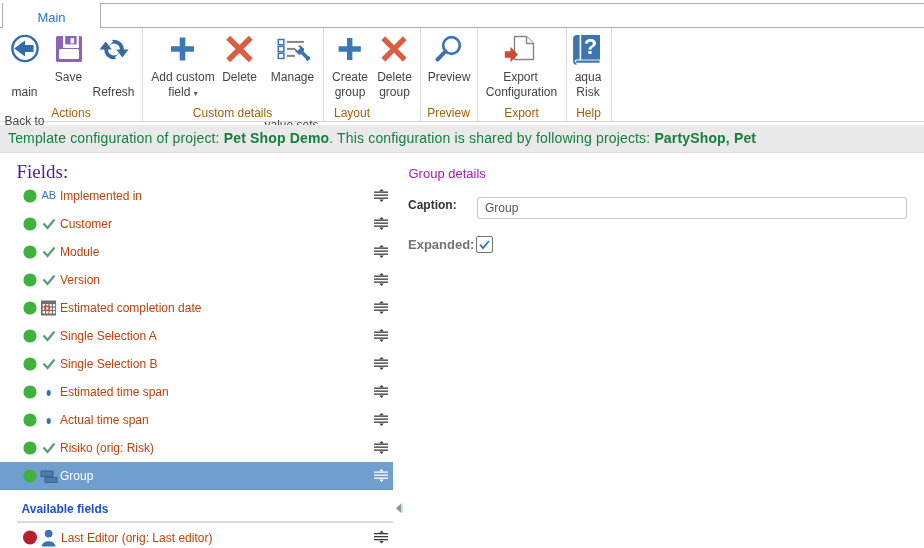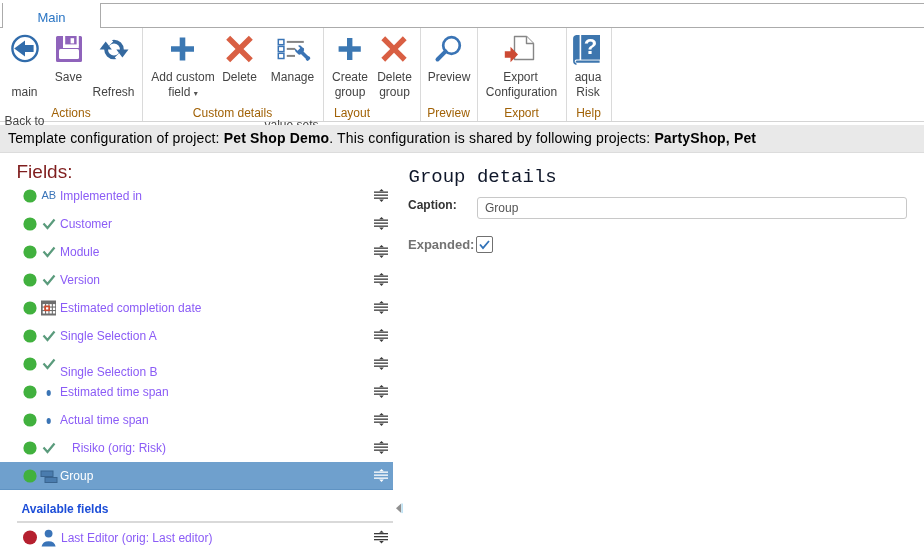--- a/index.html
+++ b/index.html
@@ -1,21 +1,21 @@
 <!DOCTYPE html>
 <html><head><meta charset="utf-8">
 <style>
   * { margin:0; padding:0; box-sizing:border-box; }
   html,body { width:924px; height:548px; background:#fff; overflow:hidden;
     font-family:"Liberation Sans", sans-serif; }
   .abs { position:absolute; }
   .lbl { position:absolute; font-size:12px; color:#444; white-space:nowrap; transform:translateX(-50%); }
   .gcap { position:absolute; font-size:12px; color:#a16207; white-space:nowrap; transform:translateX(-50%); top:106px; }
   .sep { position:absolute; top:28px; height:93px; width:1px; background:#dadada; }
-  .rowtxt { position:absolute; font-size:12px; color:#8b5cf6; white-space:nowrap; }
+  .rowtxt { position:absolute; font-size:12px; color:#c2410c; white-space:nowrap; }
 </style></head>
 <body>
 <div class="abs" style="left:0;top:0;width:924px;height:432px;">
 
   <div class="abs" style="left:2px;top:3px;width:922px;height:1px;background:#ababab;"></div>
   <div class="abs" style="left:2px;top:3px;width:99px;height:25px;background:#fff;border-left:1px solid #ababab;border-right:1px solid #ababab;"></div>
   <div class="abs" style="left:101px;top:27px;width:823px;height:1px;background:#ababab;"></div>
   <div class="abs" style="left:0px;top:27px;width:2px;height:1px;background:#ababab;"></div>
   <div class="abs" style="left:51.5px;top:9.5px;transform:translateX(-50%);font-size:13px;color:#2a75c4;">Main</div>
 
@@ -109,36 +109,36 @@
   <div class="lbl" style="left:588px;top:84.5px;">Risk</div>
 
   <div class="gcap" style="left:71px;">Actions</div>
   <div class="gcap" style="left:232.5px;">Custom details</div>
   <div class="gcap" style="left:352px;">Layout</div>
   <div class="gcap" style="left:448.5px;">Preview</div>
   <div class="gcap" style="left:521.5px;">Export</div>
   <div class="gcap" style="left:588.5px;">Help</div>
 
   <div class="abs" style="left:0;top:125px;width:924px;height:28px;background:#e9e9e9;border-bottom:1px solid #dcdcdc;"></div>
-  <div class="abs" style="left:8px;top:130px;font-size:14px;color:#000000;letter-spacing:0.16px;white-space:nowrap;">Template configuration of project: <b>Pet Shop Demo</b>. This configuration is shared by following projects: <b>PartyShop, Pet</b></div>
-
-  <div class="abs" style="left:16.5px;top:161px;font-size:19px;color:#7f1d1d;">Fields:</div>
+  <div class="abs" style="left:8px;top:130px;font-size:14px;color:#15803d;letter-spacing:0.16px;white-space:nowrap;">Template configuration of project: <b>Pet Shop Demo</b>. This configuration is shared by following projects: <b>PartyShop, Pet</b></div>
+
+  <div class="abs" style="left:16.5px;top:161px;font-size:19px;color:#4c1d95;font-family:Liberation Serif, serif;">Fields:</div>
 
   <div class="abs" style="left:0;top:462px;width:393px;height:28px;background:#6fa0cd;border-bottom:1px solid #5f93c3;"></div>
   <div id="rows">
       <div class="rowtxt" style="left: 60px; top: 189px;">Implemented in</div>
       <div class="rowtxt" style="left: 60px; top: 217px;">Customer</div>
       <div class="rowtxt" style="left: 60px; top: 245px;">Module</div>
       <div class="rowtxt" style="left: 60px; top: 273px;">Version</div>
       <div class="rowtxt" style="left: 60px; top: 301px; text-align: center;">Estimated completion date</div>
       <div class="rowtxt" style="left: 60px; top: 329px;">Single Selection A</div>
-      <div class="rowtxt" style="left: 60px; top: 357px; margin-top: 8px;">Single Selection B</div>
+      <div class="rowtxt" style="left: 60px; top: 357px;">Single Selection B</div>
       <div class="rowtxt" style="left: 60px; top: 385px;">Estimated time span</div>
       <div class="rowtxt" style="left: 60px; top: 413px;">Actual time span</div>
-      <div class="rowtxt" style="left: 72px; top: 441px;">Risiko (orig: Risk)</div>
+      <div class="rowtxt" style="left: 60px; top: 441px;">Risiko (orig: Risk)</div>
       <div class="rowtxt" style="left: 60px; top: 469px; color: rgb(255, 255, 255);">Group</div>
       <div class="rowtxt" style="left: 61px; top: 530.5px;">Last Editor (orig: Last editor)</div>
     </div>
 
   <div class="abs" style="left:17px;top:521px;width:376px;height:2px;background:#d9d9d9;"></div>
   <div class="abs" style="left:21.5px;top:501.5px;font-size:12px;font-weight:bold;color:#1d4ed8;">Available fields</div>
 
   <svg class="abs" style="left:0;top:153px;" width="924" height="395" viewBox="0 153 924 395" id="rowsvg">
       <circle cx="30" cy="196" r="6.6" fill="#41b13e"></circle>
       <text x="41.5" y="199.2" font-size="11" fill="#3a74b8" font-family="Liberation Sans">AB</text>
@@ -239,21 +239,21 @@
       <path d="M41.6 546.6 a7.1 6.4 0 0 1 14 0 Z" fill="#3a74b8"></path>
       <rect x="374" y="533.0" width="14" height="1.3" fill="#3a3a3a"></rect>
       <rect x="374" y="536.0" width="14" height="1.3" fill="#3a3a3a"></rect>
       <rect x="374" y="539.0" width="14" height="1.3" fill="#3a3a3a"></rect>
       <path d="M379.2 532.8 l2.3 -2.3 2.3 2.3 Z" fill="#3a3a3a"></path>
       <path d="M379.2 541.1 l2.3 2.3 2.3 -2.3 Z" fill="#3a3a3a"></path>
       <path d="M396 508.3 l5.2 -4.8 v9.6 Z" fill="#909090"></path>
       <rect x="401.4" y="503.5" width="1.6" height="9.6" fill="#bfe3f5"></rect>
     </svg>
 
-  <div class="abs" style="left:408.5px;top:166px;font-size:19px;color:#0f172a;font-family:Liberation Mono, monospace;">Group details</div>
+  <div class="abs" style="left:408.5px;top:166px;font-size:13px;color:#a21caf;">Group details</div>
   <div class="abs" style="left:408px;top:198px;font-size:12px;font-weight:bold;color:#333;">Caption:</div>
   <div class="abs" style="left:477px;top:197px;width:430px;height:22px;border:1px solid #c8c8c8;border-radius:3px;background:#fff;"></div>
   <div class="abs" style="left:485px;top:201px;font-size:12px;color:#555;">Group</div>
   <div class="abs" style="left:408px;top:237px;font-size:13px;font-weight:bold;color:#737373;">Expanded:</div>
   <div class="abs" style="left:475.5px;top:235.5px;width:17px;height:17px;border:1px solid #707070;border-radius:2px;background:#fff;"></div>
   <svg class="abs" style="left:475.5px;top:235.5px;" width="17" height="17" viewBox="0 0 17 17">
     <path d="M4 8.5 L7 12 L13 5" fill="none" stroke="#3072b8" stroke-width="1.8"></path>
   </svg>
 
 </div>

